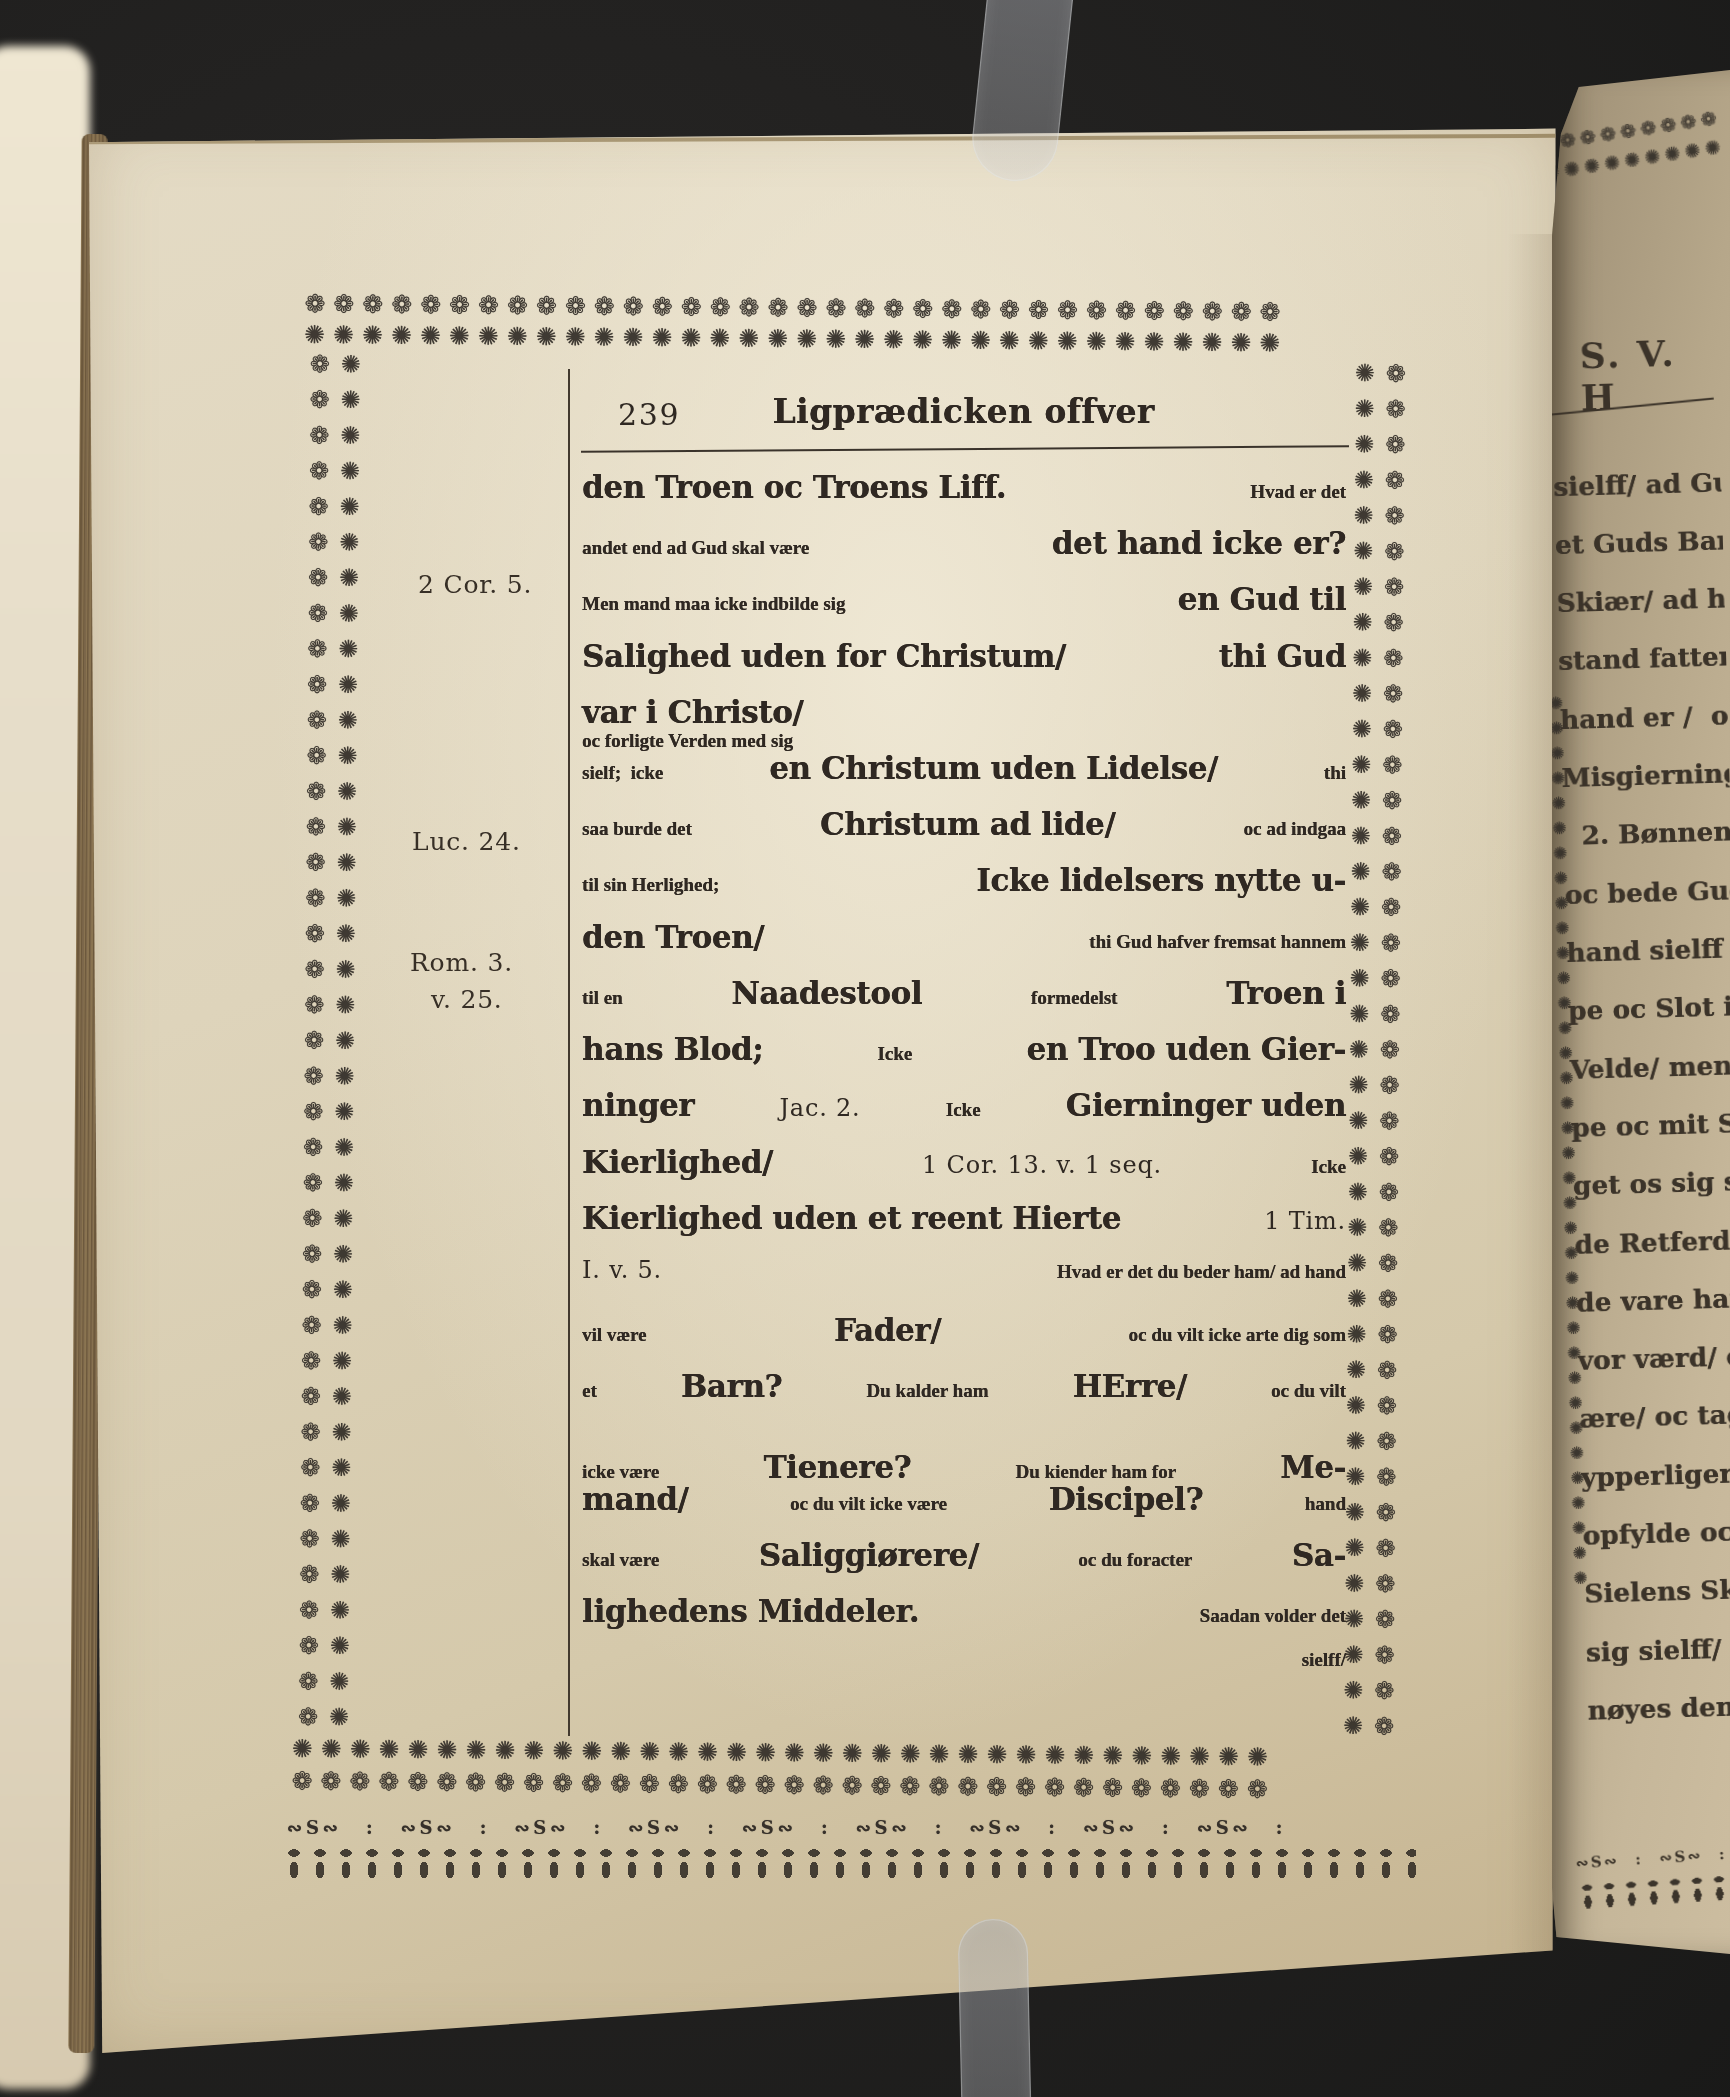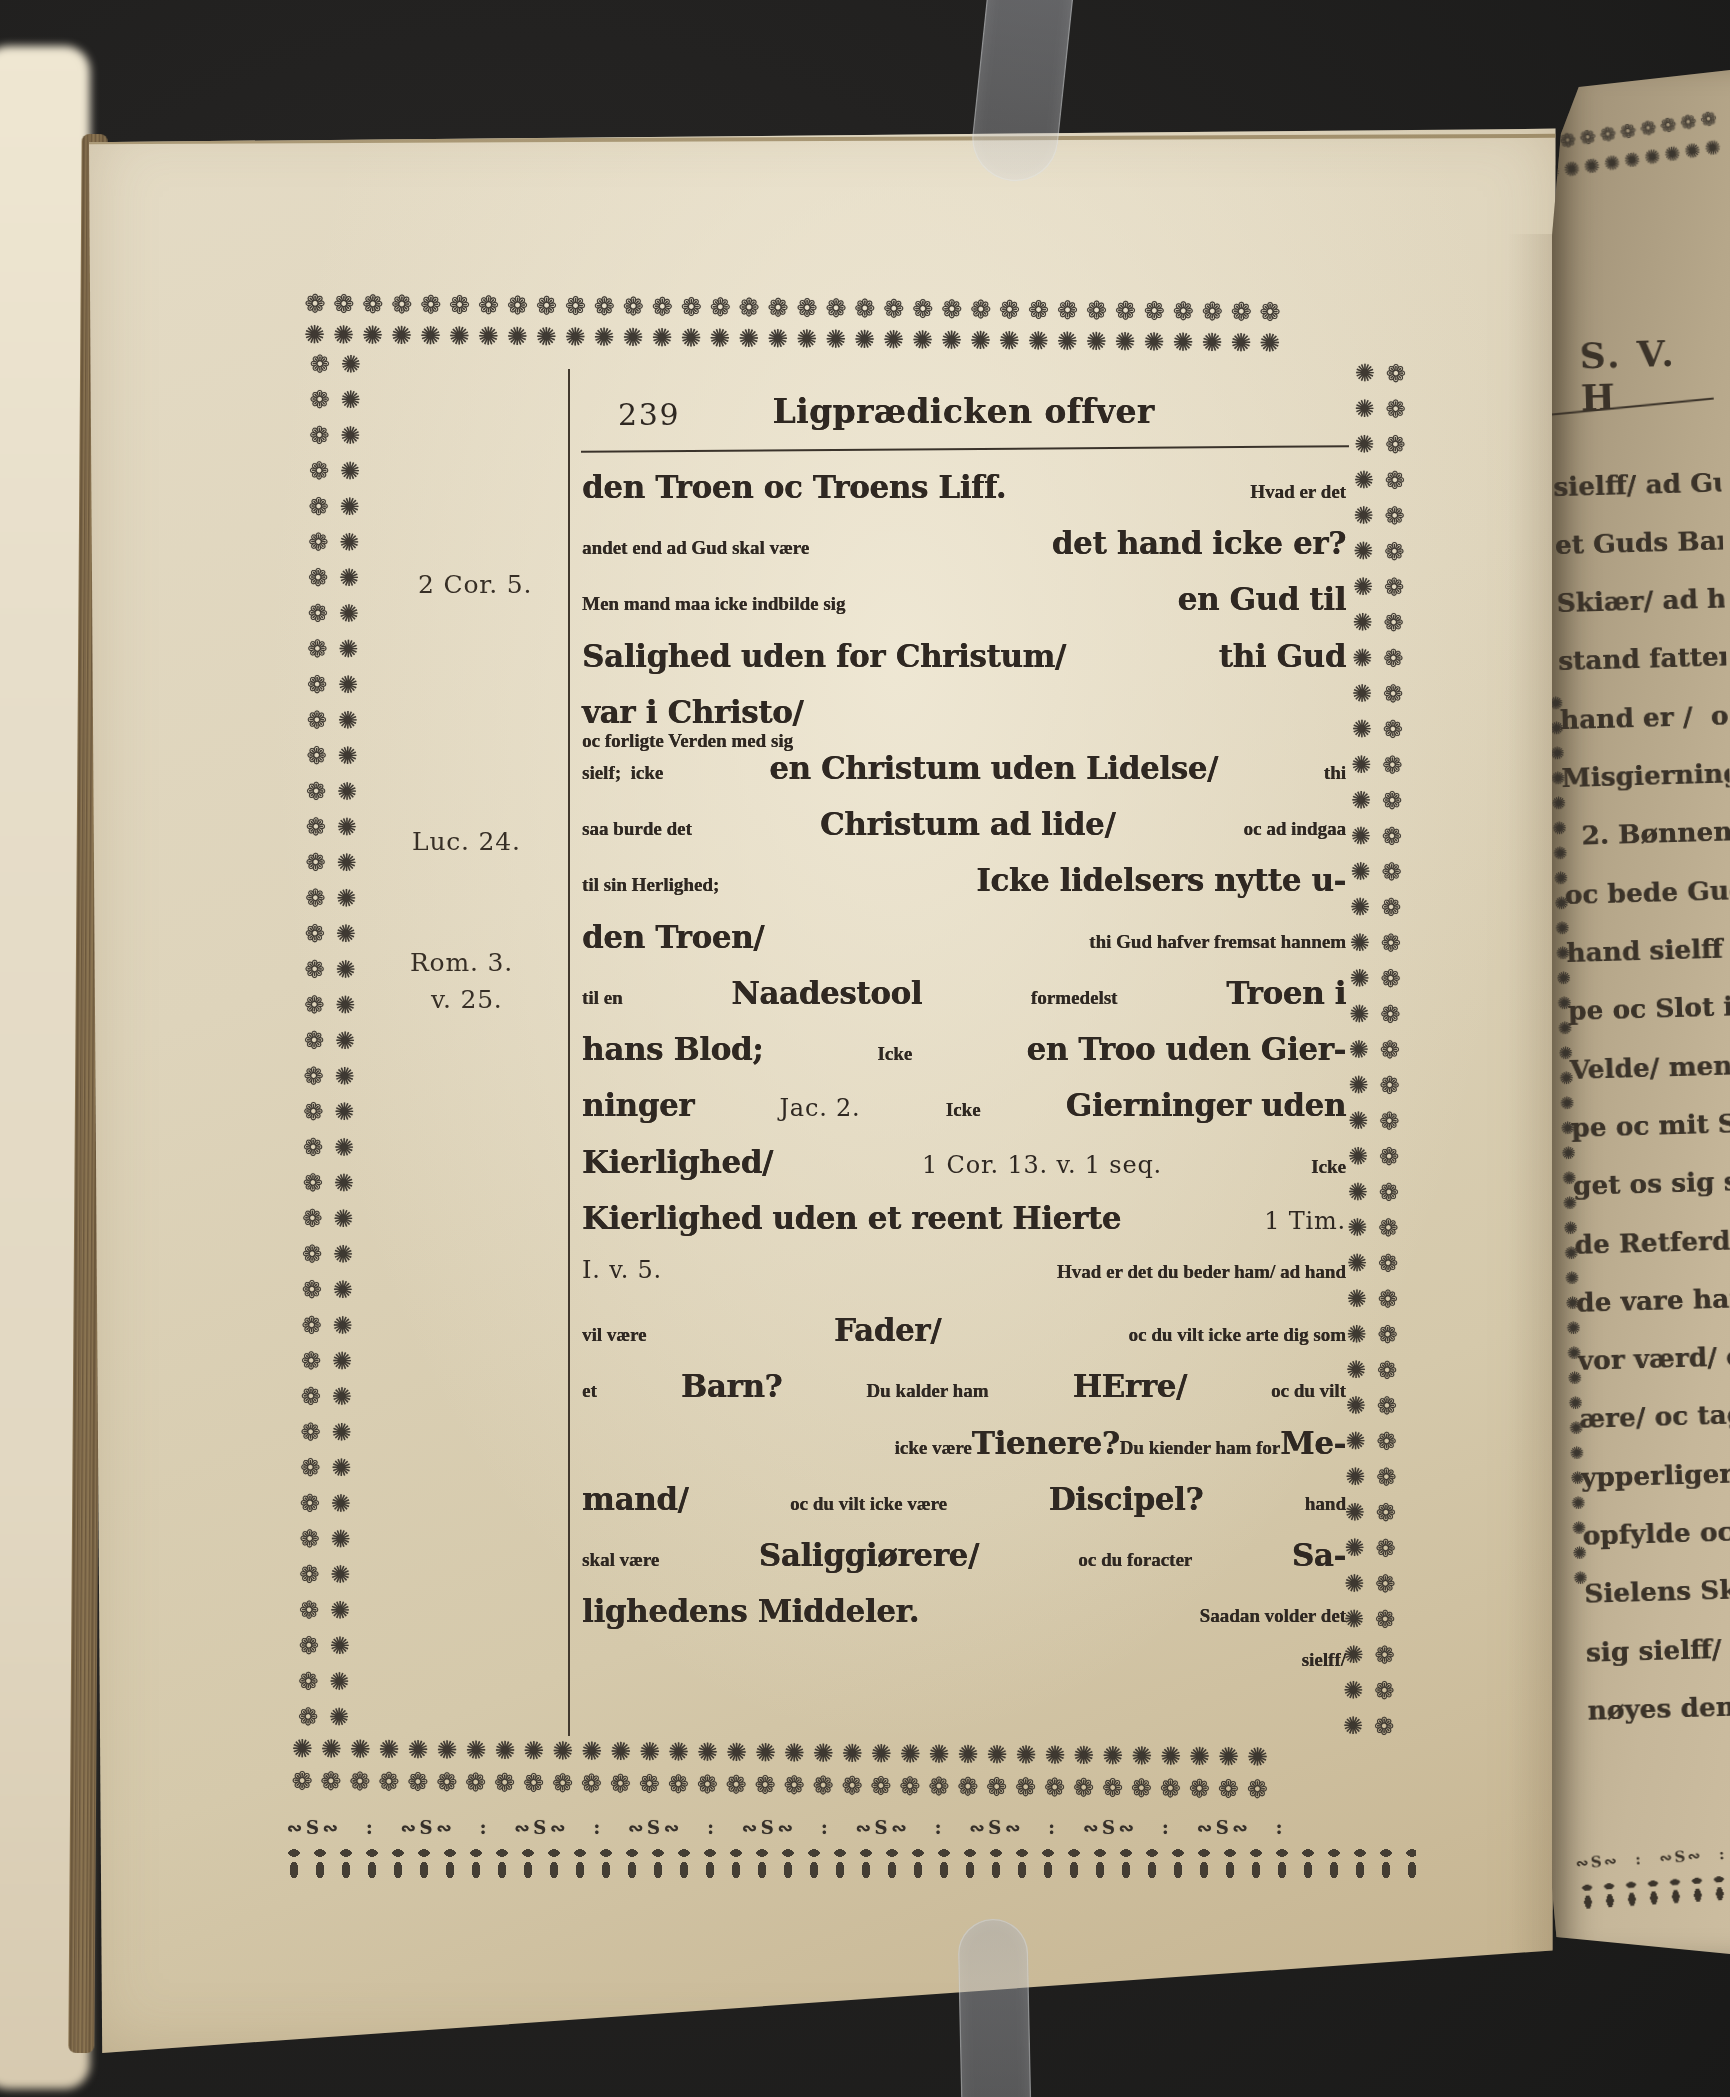--- a/index.html
+++ b/index.html
@@ -152,21 +152,21 @@
       <div class="text-line" style="top: 393px;"><span class="seg-sm">til sin Herlighed;</span><span class="seg-lg">Icke lidelsers nytte u-</span></div>
       <div class="text-line" style="top: 450px;"><span class="seg-lg">den Troen/</span><span class="seg-sm">thi Gud hafver fremsat hannem</span></div>
       <div class="text-line" style="top: 506px;"><span class="seg-sm">til en</span><span class="seg-lg">Naadestool</span><span class="seg-sm">formedelst</span><span class="seg-lg">Troen i</span></div>
       <div class="text-line" style="top: 562px;"><span class="seg-lg">hans Blod;</span><span class="seg-sm">Icke</span><span class="seg-lg">en Troo uden Gier-</span></div>
       <div class="text-line" style="top: 618px;"><span class="seg-lg">ninger</span><span class="seg-rm">Jac. 2.</span><span class="seg-sm">Icke</span><span class="seg-lg">Gierninger uden</span></div>
       <div class="text-line" style="top: 675px;"><span class="seg-lg">Kierlighed/</span><span class="seg-rm">1 Cor. 13. v. 1 seq.</span><span class="seg-sm">Icke</span></div>
       <div class="text-line" style="top: 731px;"><span class="seg-lg">Kierlighed uden et reent Hierte</span><span class="seg-rm">1 Tim.</span></div>
       <div class="text-line" style="top: 787px;"><span class="seg-rm">I. v. 5.</span><span class="seg-sm">Hvad er det du beder ham/ ad hand</span></div>
       <div class="text-line" style="top: 843px;"><span class="seg-sm">vil være</span><span class="seg-lg">Fader/</span><span class="seg-sm">oc du vilt icke arte dig som</span></div>
       <div class="text-line" style="top: 899px;"><span class="seg-sm">et</span><span class="seg-lg">Barn?</span><span class="seg-sm">Du kalder ham</span><span class="seg-lg">HErre/</span><span class="seg-sm">oc du vilt</span></div>
-      <div class="text-line" style="top: 956px; justify-content: flex-end;"><span class="seg-sm">icke være</span><span class="seg-lg">Tienere?</span><span class="seg-sm">Du kiender ham for</span><span class="seg-lg">Me-</span></div>
+      <div class="text-line" style="top: 980px;"><span class="seg-sm">icke være</span><span class="seg-lg">Tienere?</span><span class="seg-sm">Du kiender ham for</span><span class="seg-lg">Me-</span></div>
       <div class="text-line" style="top: 1012px;"><span class="seg-lg">mand/</span><span class="seg-sm">oc du vilt icke være</span><span class="seg-lg">Discipel?</span><span class="seg-sm">hand</span></div>
       <div class="text-line" style="top: 1068px;"><span class="seg-sm">skal være</span><span class="seg-lg">Saliggiørere/</span><span class="seg-sm">oc du foracter</span><span class="seg-lg">Sa-</span></div>
       <div class="text-line" style="top: 1124px;"><span class="seg-lg">lighedens Middeler.</span><span class="seg-sm">Saadan volder det</span></div>
       <div class="catchword-line seg-sm" style="top: 1180px;">sielff/</div>
     </div>
 
   <div class="abs gutter-shadow"></div>
 </div>
 
 <div class="abs right-page">

